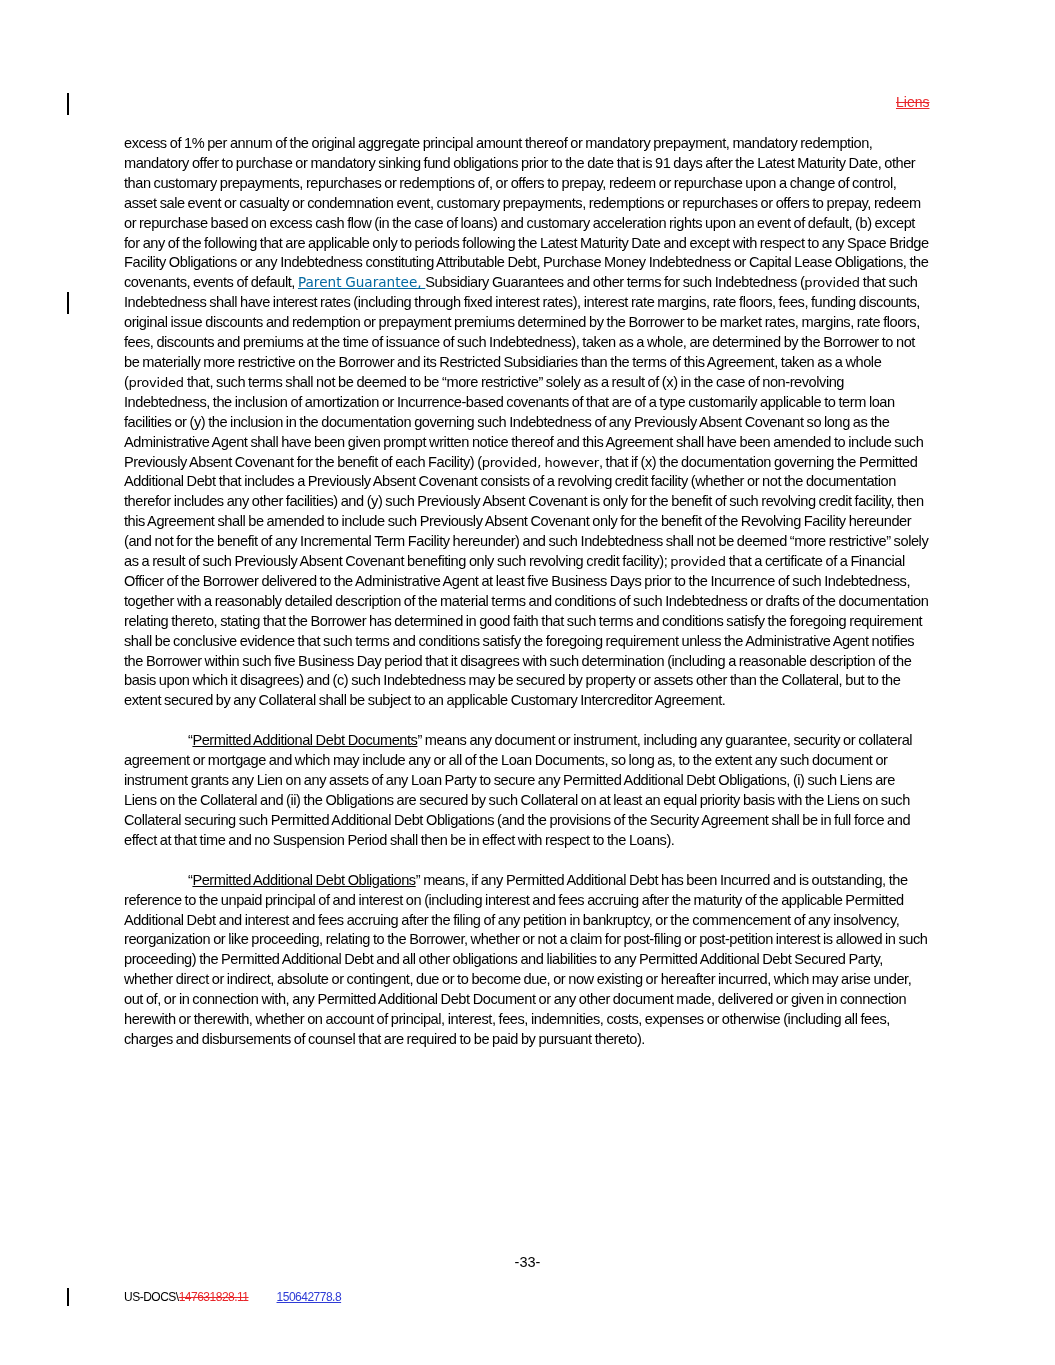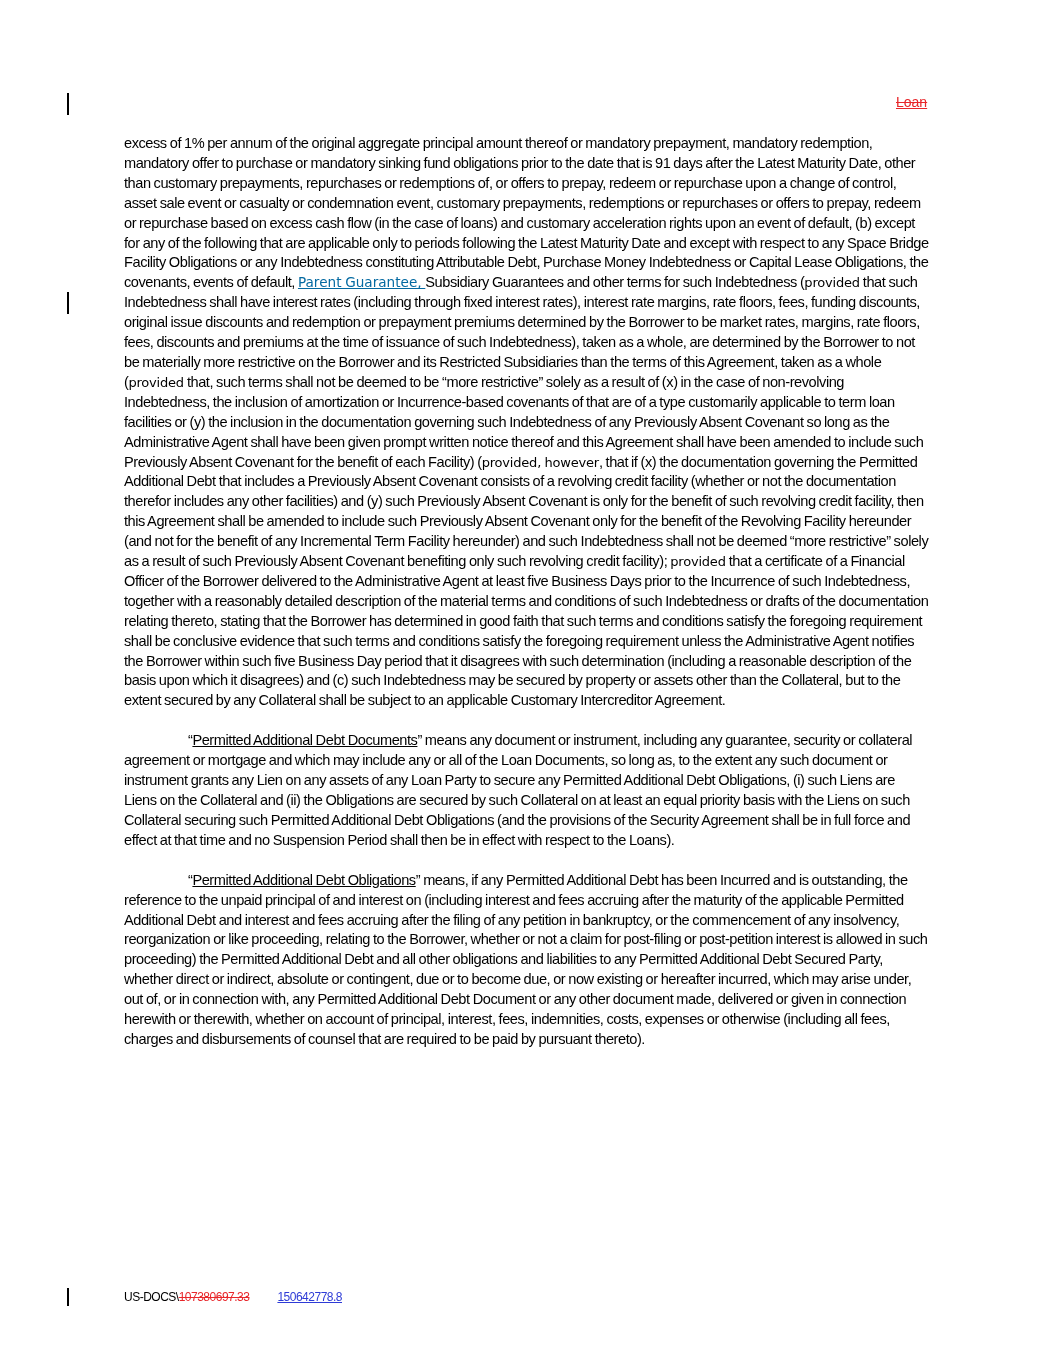--- a/index.html
+++ b/index.html
@@ -25,25 +25,26 @@
   .insf { color:#2e3bd6; text-decoration:underline;padding-left:28px; }
 </style>
 </head>
 <body>
 
 <div class="page">
   <div class="change-bar" style="top:93px;height:22px;"></div>
   <div class="change-bar" style="top:292px;height:22px;"></div>
   <div class="change-bar" style="top:1288px;height:18px;"></div>
 
-  <div class="page-ref">Loan</div>
+  <div class="page-ref">Liens</div>
 
   <div class="body">
     <p><span>excess of 1% per annum of the original aggregate principal amount thereof or mandatory prepayment, mandatory redemption, mandatory offer to purchase or mandatory sinking fund obligations prior to the date that is 91 days after the Latest Maturity Date, other than customary prepayments, repurchases or redemptions of, or offers to prepay, redeem or repurchase upon a change of control, asset sale event or casualty or condemnation event, customary prepayments, redemptions or repurchases or offers to prepay, redeem or repurchase based on excess cash flow (in the case of loans) and customary acceleration rights upon an event of default, (b) except for any of the following that are applicable only to periods following the Latest Maturity Date and except with respect to any Space Bridge Facility Obligations or any Indebtedness constituting Attributable Debt, Purchase Money Indebtedness or Capital Lease Obligations, the covenants, events of default, </span><span class="ins">Parent Guarantee, </span><span>Subsidiary Guarantees and other terms for such Indebtedness (</span><span class="prov">provided</span><span> that such Indebtedness shall have interest rates (including through fixed interest rates), interest rate margins, rate floors, fees, funding discounts, original issue discounts and redemption or prepayment premiums determined by the Borrower to be market rates, margins, rate floors, fees, discounts and premiums at the time of issuance of such Indebtedness), taken as a whole, are determined by the Borrower to not be materially more restrictive on the Borrower and its Restricted Subsidiaries than the terms of this Agreement, taken as a whole (</span><span class="prov">provided</span><span> that, such terms shall not be deemed to be “more restrictive” solely as a result of (x) in the case of non-revolving Indebtedness, the inclusion of amortization or Incurrence-based covenants of that are of a type customarily applicable to term loan facilities or (y) the inclusion in the documentation governing such Indebtedness of any Previously Absent Covenant so long as the Administrative Agent shall have been given prompt written notice thereof and this Agreement shall have been amended to include such Previously Absent Covenant for the benefit of each Facility) (</span><span class="prov">provided</span><span class="prov">, </span><span class="prov">however</span><span>, that if (x) the documentation governing the Permitted Additional Debt that includes a Previously Absent Covenant consists of a revolving credit facility (whether or not the documentation therefor includes any other facilities) and (y) such Previously Absent Covenant is only for the benefit of such revolving credit facility, then this Agreement shall be amended to include such Previously Absent Covenant only for the benefit of the Revolving Facility hereunder (and not for the benefit of any Incremental Term Facility hereunder) and such Indebtedness shall not be deemed “more restrictive” solely as a result of such Previously Absent Covenant benefiting only such revolving credit facility); </span><span class="prov">provided</span><span> that a certificate of a Financial Officer of the Borrower delivered to the Administrative Agent at least five Business Days prior to the Incurrence of such Indebtedness, together with a reasonably detailed description of the material terms and conditions of such Indebtedness or drafts of the documentation relating thereto, stating that the Borrower has determined in good faith that such terms and conditions satisfy the foregoing requirement shall be conclusive evidence that such terms and conditions satisfy the foregoing requirement unless the Administrative Agent notifies the Borrower within such five Business Day period that it disagrees with such determination (including a reasonable description of the basis upon which it disagrees) and (c) such Indebtedness may be secured by property or assets other than the Collateral, but to the extent secured by any Collateral shall be subject to an applicable Customary Intercreditor Agreement.</span></p>
 
     <p class="def"><span>“</span><span class="term">Permitted Additional Debt Documents</span><span>” means any document or instrument, including any guarantee, security or collateral agreement or mortgage and which may include any or all of the Loan Documents, so long as, to the extent any such document or instrument grants any Lien on any assets of any Loan Party to secure any Permitted Additional Debt Obligations, (i) such Liens are Liens on the Collateral and (ii) the Obligations are secured by such Collateral on at least an equal priority basis with the Liens on such Collateral securing such Permitted Additional Debt Obligations (and the provisions of the Security Agreement shall be in full force and effect at that time and no Suspension Period shall then be in effect with respect to the Loans).</span></p>
 
     <p class="def"><span>“</span><span class="term">Permitted Additional Debt Obligations</span><span>” means, if any Permitted Additional Debt has been Incurred and is outstanding, the reference to the unpaid principal of and interest on (including interest and fees accruing after the maturity of the applicable Permitted Additional Debt and interest and fees accruing after the filing of any petition in bankruptcy, or the commencement of any insolvency, reorganization or like proceeding, relating to the Borrower, whether or not a claim for post-filing or post-petition interest is allowed in such proceeding) the Permitted Additional Debt and all other obligations and liabilities to any Permitted Additional Debt Secured Party, whether direct or indirect, absolute or contingent, due or to become due, or now existing or hereafter incurred, which may arise under, out of, or in connection with, any Permitted Additional Debt Document or any other document made, delivered or given in connection herewith or therewith, whether on account of principal, interest, fees, indemnities, costs, expenses or otherwise (including all fees, charges and disbursements of counsel that are required to be paid by pursuant thereto).</span></p>
   </div>
 
+  <div class="pnum">-33-</div>
 
-  <div class="footer"><span>US-DOCS\</span><span class="del">107380697.33</span><span class="insf">150642778.8</span></div>
+  <div class="footer"><span>US-DOCS\</span><span class="del">147631828.11</span><span class="insf">150642778.8</span></div>
 </div>
 
 </body></html>

